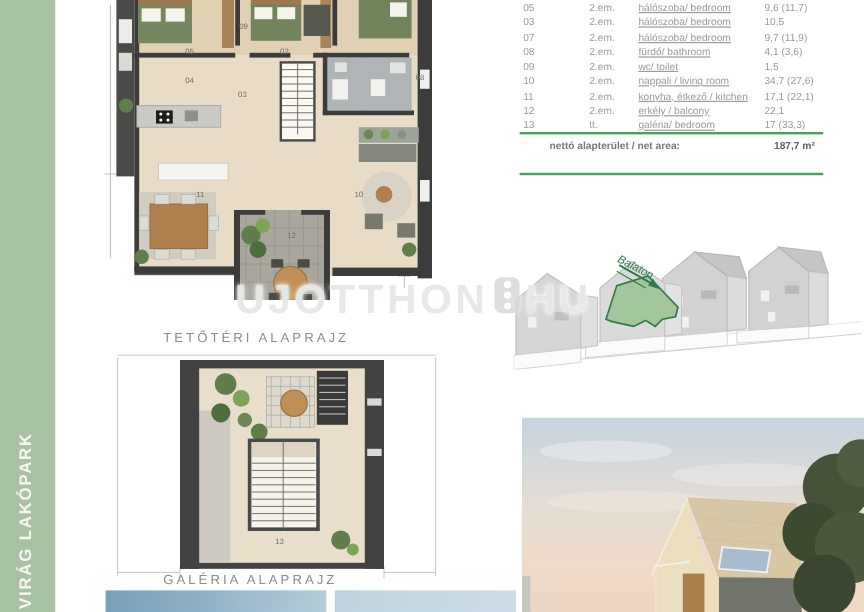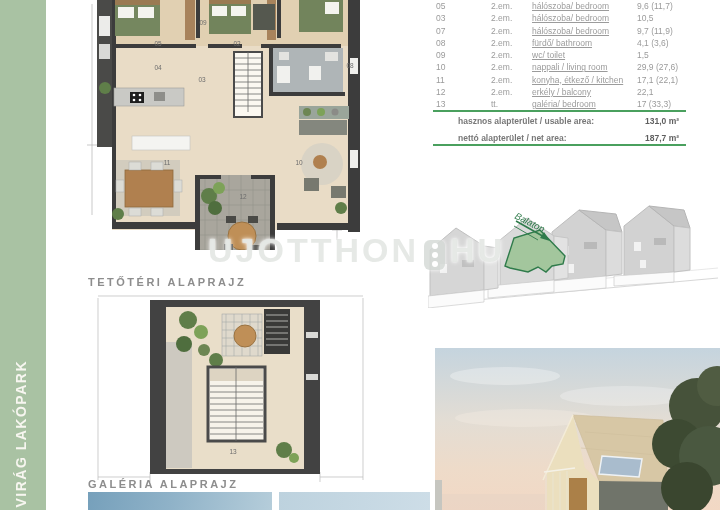--- a/index.html
+++ b/index.html
@@ -7,42 +7,42 @@
         font-family:"Liberation Sans",sans-serif;}
 
   
   #sidebar{position:absolute;left:0;top:0;width:46px;height:510px;background:#a9c2a3;}
   #sidebar .vlabel{position:absolute;left:13px;bottom:2px;writing-mode:vertical-rl;
       transform:rotate(180deg);color:#f7f6f0;font-size:14px;font-weight:bold;
       letter-spacing:1.5px;white-space:nowrap;}
 
   
   .caption{position:absolute;color:#8d8d8d;font-size:11px;letter-spacing:2.5px;
-      font-weight:700;white-space:nowrap;}
+      font-weight:400;white-space:nowrap;margin-left:48px;}
   #caption1{left:88px;top:276px;}
   #caption2{left:88px;top:478px;}
 
   
   #plan1{position:absolute;left:85px;top:0;}
   #plan2{position:absolute;left:88px;top:290px;}
   .room-label{position:absolute;color:#6d6d6d;font-size:6.5px;line-height:6px;
       transform:translate(-50%,-50%);z-index:3;}
 
   
   #area-table{position:absolute;left:433px;top:0;width:256px;font-size:8.5px;color:#9b9b9b;}
   .trow{position:relative;height:12.25px;line-height:12.5px;}
   .trow span{position:absolute;top:0;white-space:nowrap;}
   .c-no{left:3px;} .c-fl{left:42px;margin-left:16px;} .c-nm{left:99px;text-decoration:underline;} .c-ar{left:204px;}
   .grule{position:absolute;left:0;width:253px;height:2px;background:#4aa05e;}
   .srow{position:relative;height:17px;line-height:18px;font-weight:bold;color:#787878;}
   .s-label{position:absolute;left:25px;white-space:nowrap;}
   .s-value{position:absolute;left:212px;color:#5f5f5f;white-space:nowrap;}
 
   
-  #watermark{position:absolute;left:208px;top:231px;z-index:6;display:flex;align-items:flex-end;
+  #watermark{position:absolute;left:196px;top:231px;z-index:6;display:flex;align-items:flex-start;
       font-size:34px;font-weight:bold;letter-spacing:3px;color:rgba(224,228,225,0.82);
       text-shadow:0 0 5px rgba(255,255,255,0.95), 0 0 2px rgba(255,255,255,0.9);}
   #wm-logo{display:inline-block;width:21px;height:30px;margin:0 5px;border-radius:6px;
       background:rgba(214,219,215,0.85);box-shadow:0 0 4px rgba(255,255,255,0.9);
       display:flex;flex-direction:column;align-items:center;justify-content:space-evenly;}
   #wm-logo i{width:6px;height:6px;border-radius:50%;background:#fff;}
 
   
   #siteplan{position:absolute;left:428px;top:182px;}
   #render{position:absolute;left:435px;top:348px;}
@@ -329,21 +329,21 @@
     <span class="c-no">09</span>
     <span class="c-fl">2.em.</span>
     <span class="c-nm">wc/ toilet</span>
     <span class="c-ar">1,5</span>
   </div>
 
   <div class="trow">
     <span class="c-no">10</span>
     <span class="c-fl">2.em.</span>
     <span class="c-nm">nappali / living room</span>
-    <span class="c-ar">29,9 (27,6)</span>
+    <span class="c-ar">34,7 (27,6)</span>
   </div>
 
   <div class="trow">
     <span class="c-no">11</span>
     <span class="c-fl">2.em.</span>
     <span class="c-nm">konyha, étkező / kitchen</span>
     <span class="c-ar">17,1 (22,1)</span>
   </div>
 
   <div class="trow">
@@ -355,24 +355,20 @@
 
   <div class="trow">
     <span class="c-no">13</span>
     <span class="c-fl">tt.</span>
     <span class="c-nm">galéria/ bedroom</span>
     <span class="c-ar">17 (33,3)</span>
   </div>
 </div>
     <div class="grule" style="top:110px"></div>
     <div id="table-summary" style="position:absolute;left:0;top:112px;width:256px;">
-  <div class="srow">
-    <span class="s-label">hasznos alapterület / usable area:</span>
-    <span class="s-value">131,0 m²</span>
-  </div>
 
   <div class="srow">
     <span class="s-label">nettó alapterület / net area:</span>
     <span class="s-value">187,7 m²</span>
   </div>
 </div>
     <div class="grule" style="top:144px"></div>
   </div>
 
   <svg id="siteplan" width="292" height="126" viewBox="0 0 292 126">

